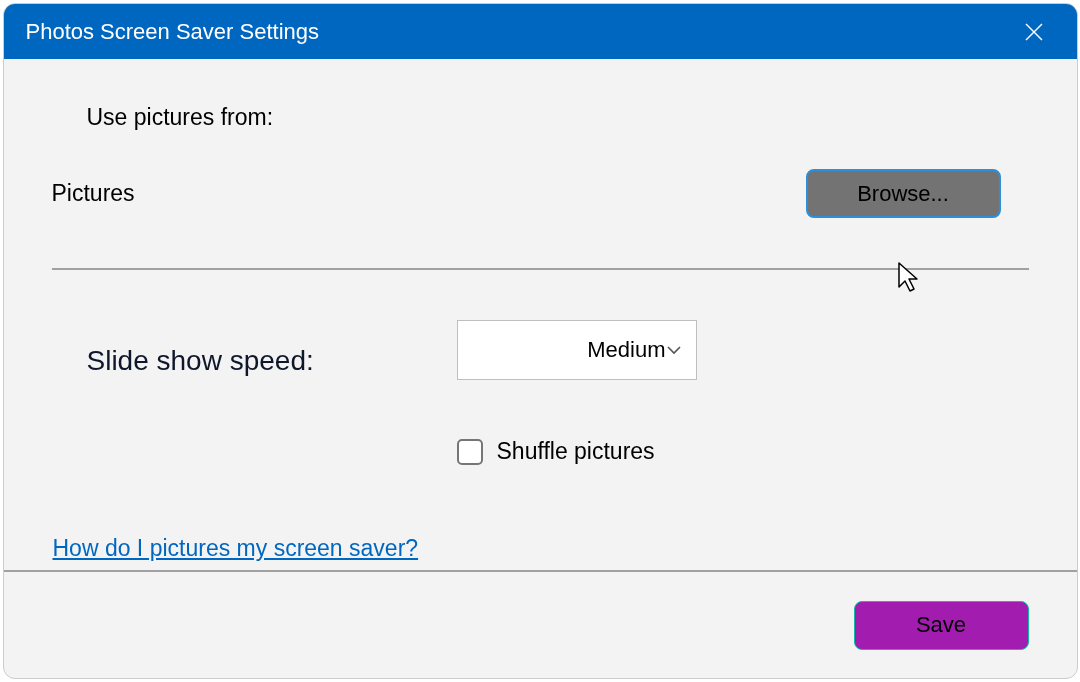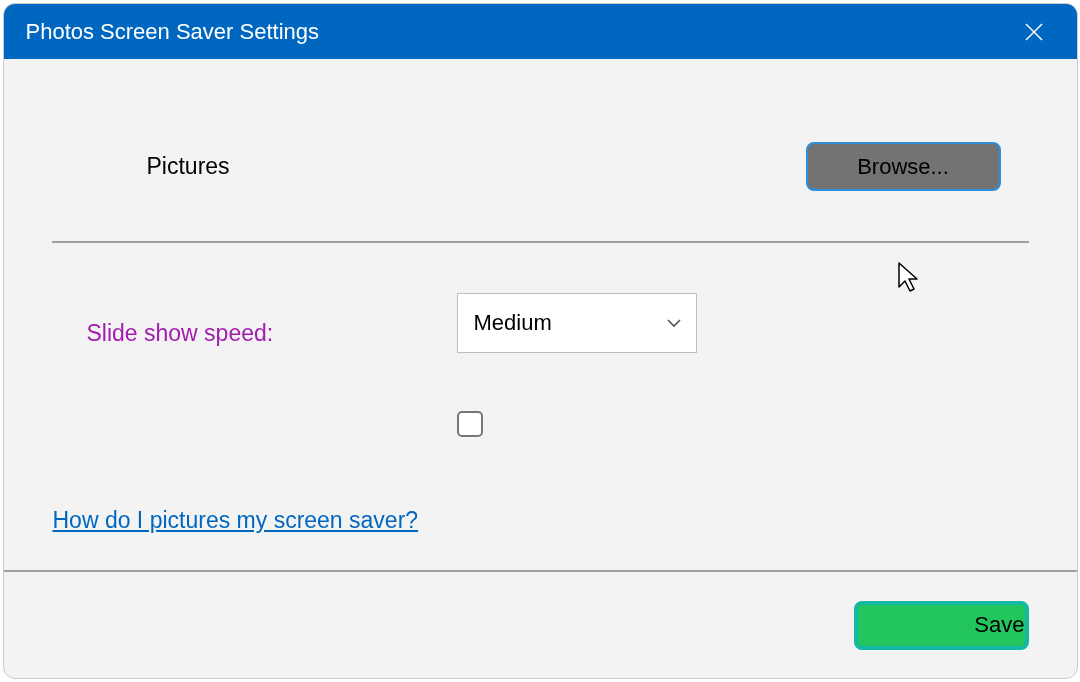--- a/index.html
+++ b/index.html
@@ -52,21 +52,20 @@
     .label-use {
       font-size: 23px;
       color: #000000;
       margin-left: 35px;
     }
     .row-pictures {
       display: flex;
       align-items: center;
       justify-content: space-between;
       margin-top: 38px;
-      margin-left: 95px;
       margin-right: 28px;
     }
     .pictures-text {
       font-size: 23px;
       color: #000000;
     }
     .browse-btn {
       width: 195px;
       height: 49px;
       background: #737373;
@@ -84,33 +83,33 @@
       border-top: 2px solid #a0a0a0;
       margin-top: 50px;
     }
     .row-speed {
       display: flex;
       align-items: center;
       margin-top: 50px;
       margin-left: 35px;
     }
     .speed-label {
-      font-size: 23px;
-      color: #a21caf;
+      font-size: 28px;
+      color: #0f172a;
       width: 370px;
       margin-top: 21px;
     }
     .speed-select {
       width: 240px;
       height: 60px;
       background: #ffffff;
       border: 1px solid #bfbfbf;
       display: flex;
       align-items: center;
-      justify-content: space-between;
+      justify-content: flex-end;
       padding: 0 14px 0 16px;
       font-size: 22px;
       color: #000000;
       cursor: pointer;
     }
     .row-shuffle {
       display: flex;
       align-items: center;
       margin-top: 58px;
       margin-left: 405px;
@@ -142,29 +141,29 @@
       border-top: 2px solid #a0a0a0;
       display: flex;
       align-items: center;
       justify-content: flex-end;
       padding-right: 48px;
       gap: 22px;
     }
     .footer-btn {
       width: 175px;
       height: 49px;
-      background: #22c55e;
-      border: 4px solid #14b8a6;
+      background: #a21caf;
+      border: 1px solid #14b8a6;
       border-radius: 8px;
       font-size: 22px;
       color: #000000;
       cursor: pointer;
       display: flex;
       align-items: center;
-      justify-content: flex-end;
+      justify-content: center;
     }
     .cursor {
       position: absolute;
       left: 893px;
       top: 202px;
       pointer-events: none;
     }
     .chevron svg { display:block; }
   </style>
 </head>
@@ -177,20 +176,21 @@
     <div class="close-btn">
       <svg width="18" height="18" viewBox="0 0 18 18">
         <line x1="1" y1="1" x2="17" y2="17" stroke="#ffffff" stroke-width="1.5"></line>
         <line x1="17" y1="1" x2="1" y2="17" stroke="#ffffff" stroke-width="1.5"></line>
       </svg>
     </div>
   </div>
 
   <div class="content">
 
+    <div class="label-use">Use pictures from:</div>
 
     <div class="row-pictures">
       <div class="pictures-text">Pictures</div>
       <div class="browse-btn">
         <span>Browse...</span>
       </div>
     </div>
 
     <hr class="divider">
 
@@ -201,20 +201,21 @@
         <span class="chevron">
           <svg width="16" height="10" viewBox="0 0 16 10">
             <polyline points="2,2 8,8 14,2" fill="none" stroke="#555555" stroke-width="1.6"></polyline>
           </svg>
         </span>
       </div>
     </div>
 
     <div class="row-shuffle">
       <div class="checkbox"></div>
+      <div class="shuffle-label">Shuffle pictures</div>
     </div>
 
     <a class="help-link">How do I pictures my screen saver?</a>
 
     <div class="cursor">
       <svg width="26" height="32" viewBox="0 0 26 32">
         <polygon points="2,2 2,26 8,20 13,30 17,28 12,18 20,18" fill="#ffffff" stroke="#000000" stroke-width="1.5" stroke-linejoin="round"></polygon>
       </svg>
     </div>
 

